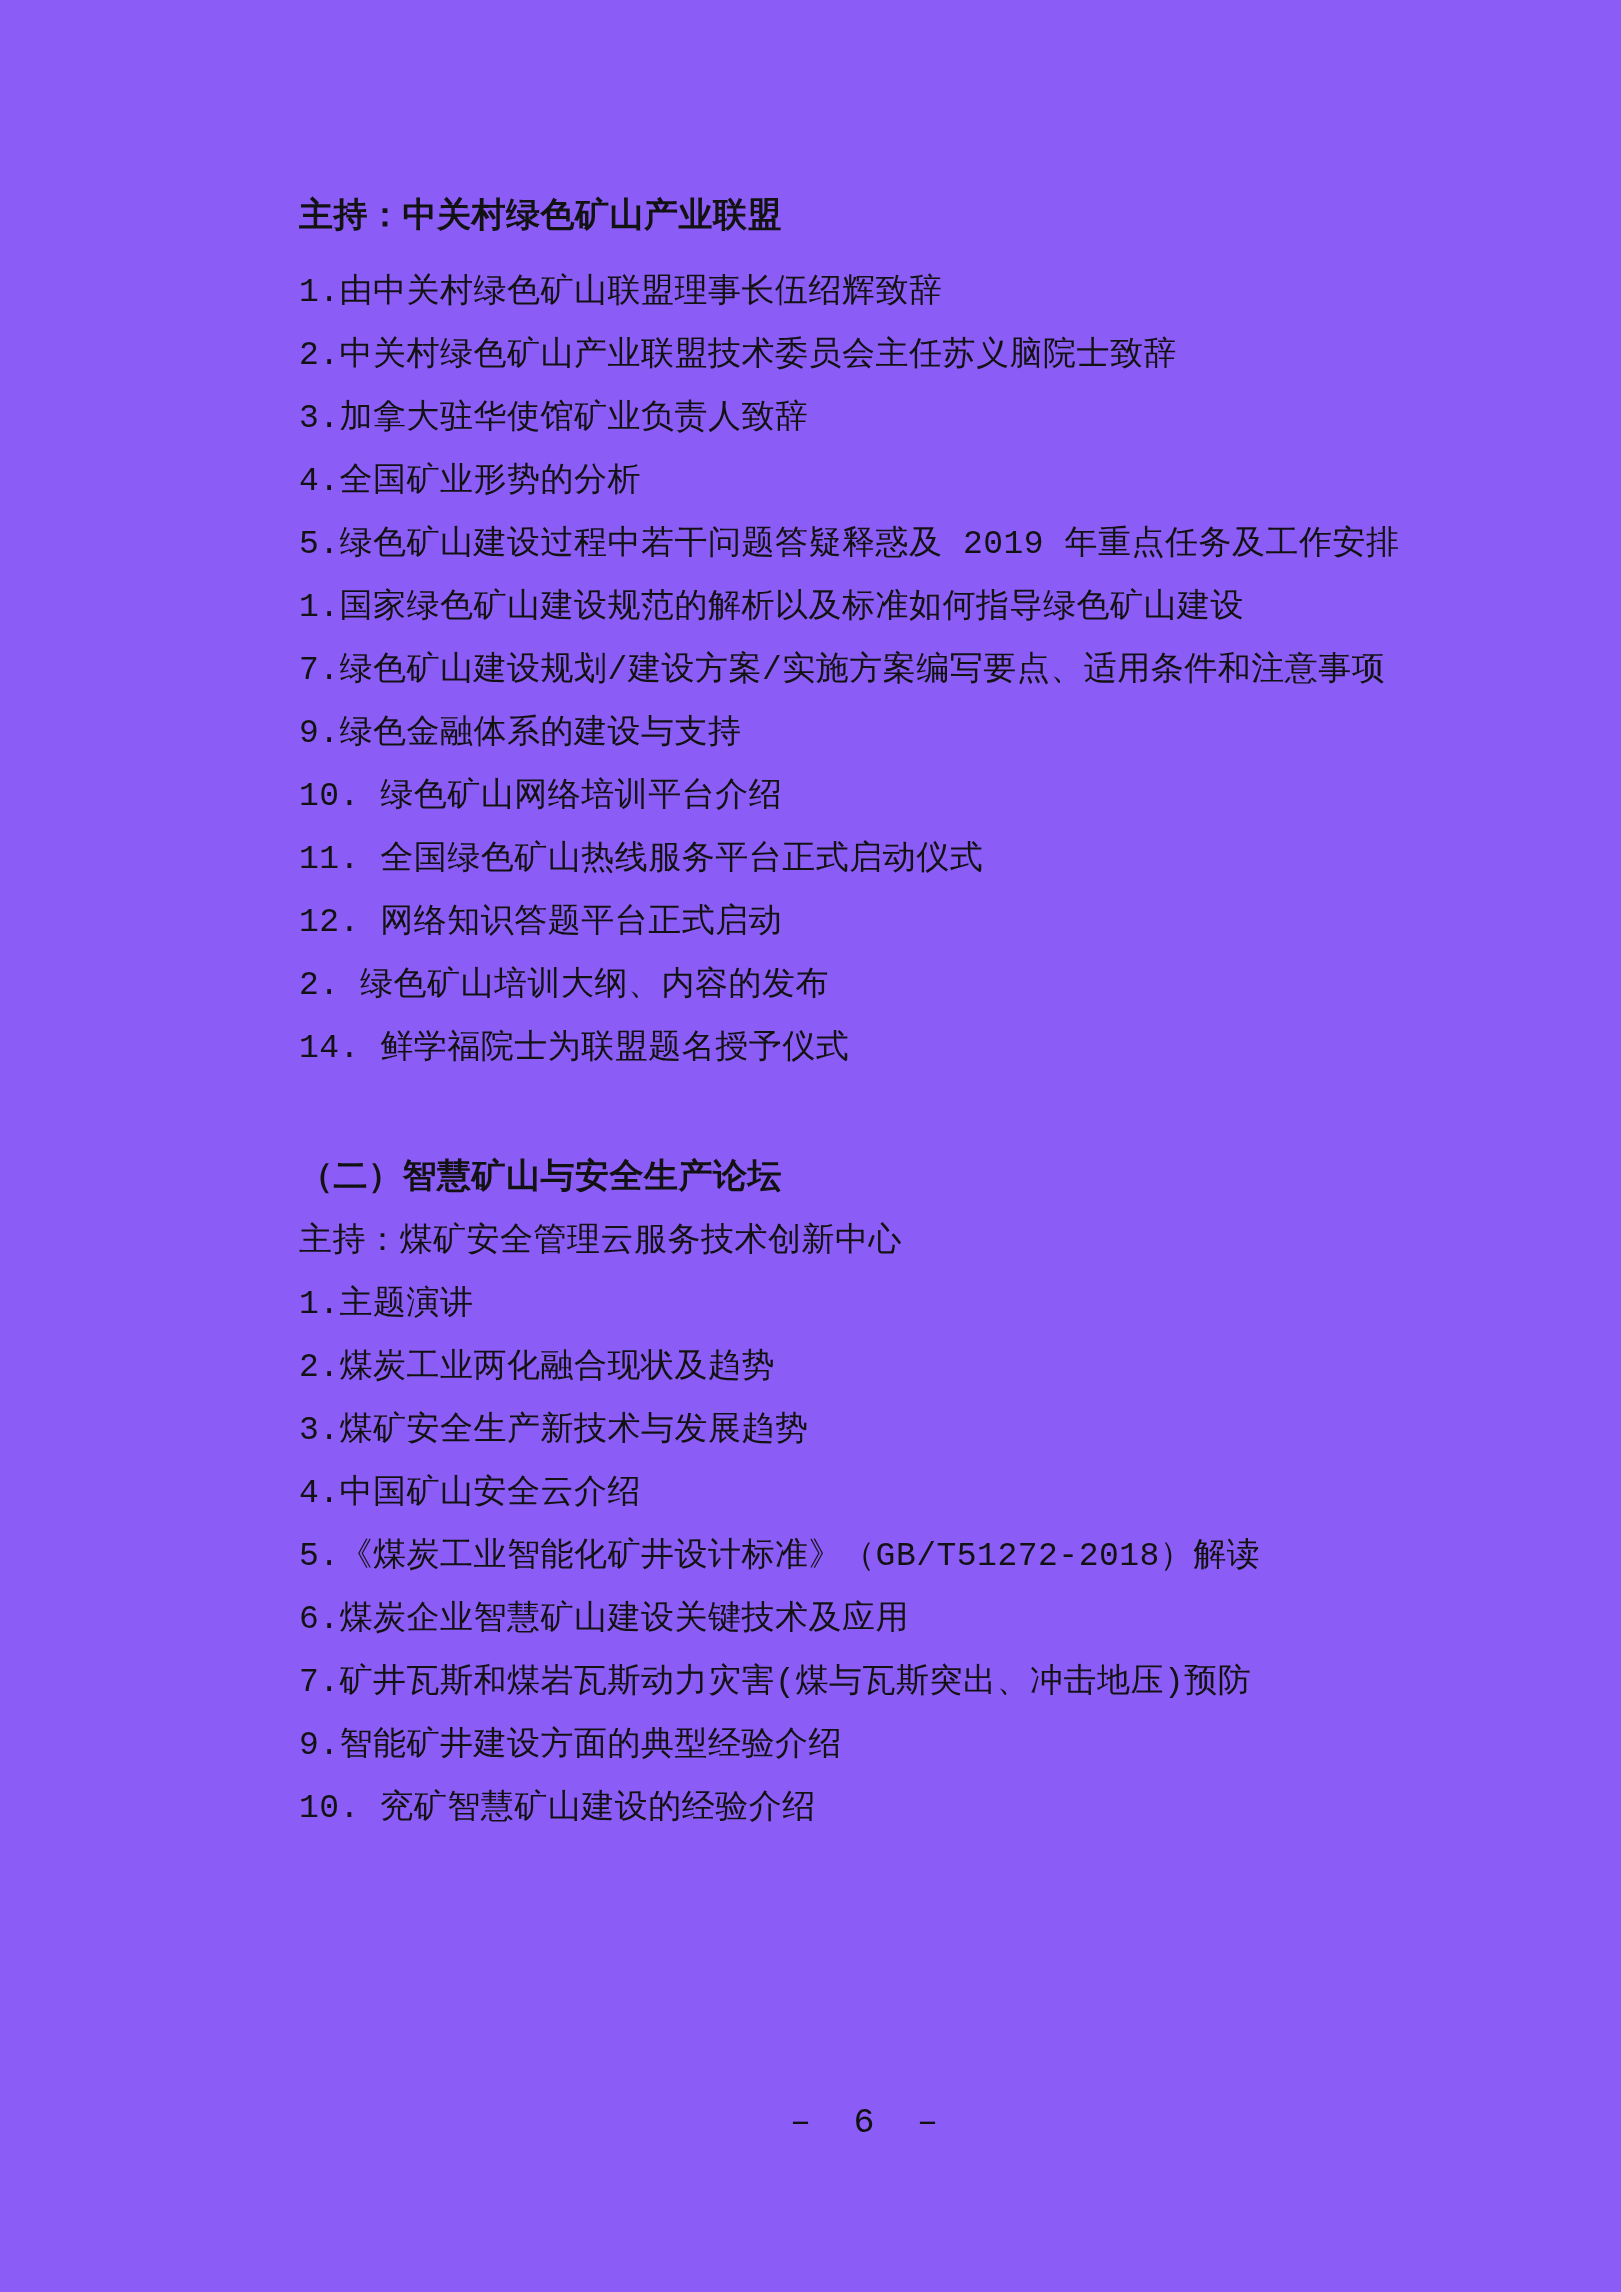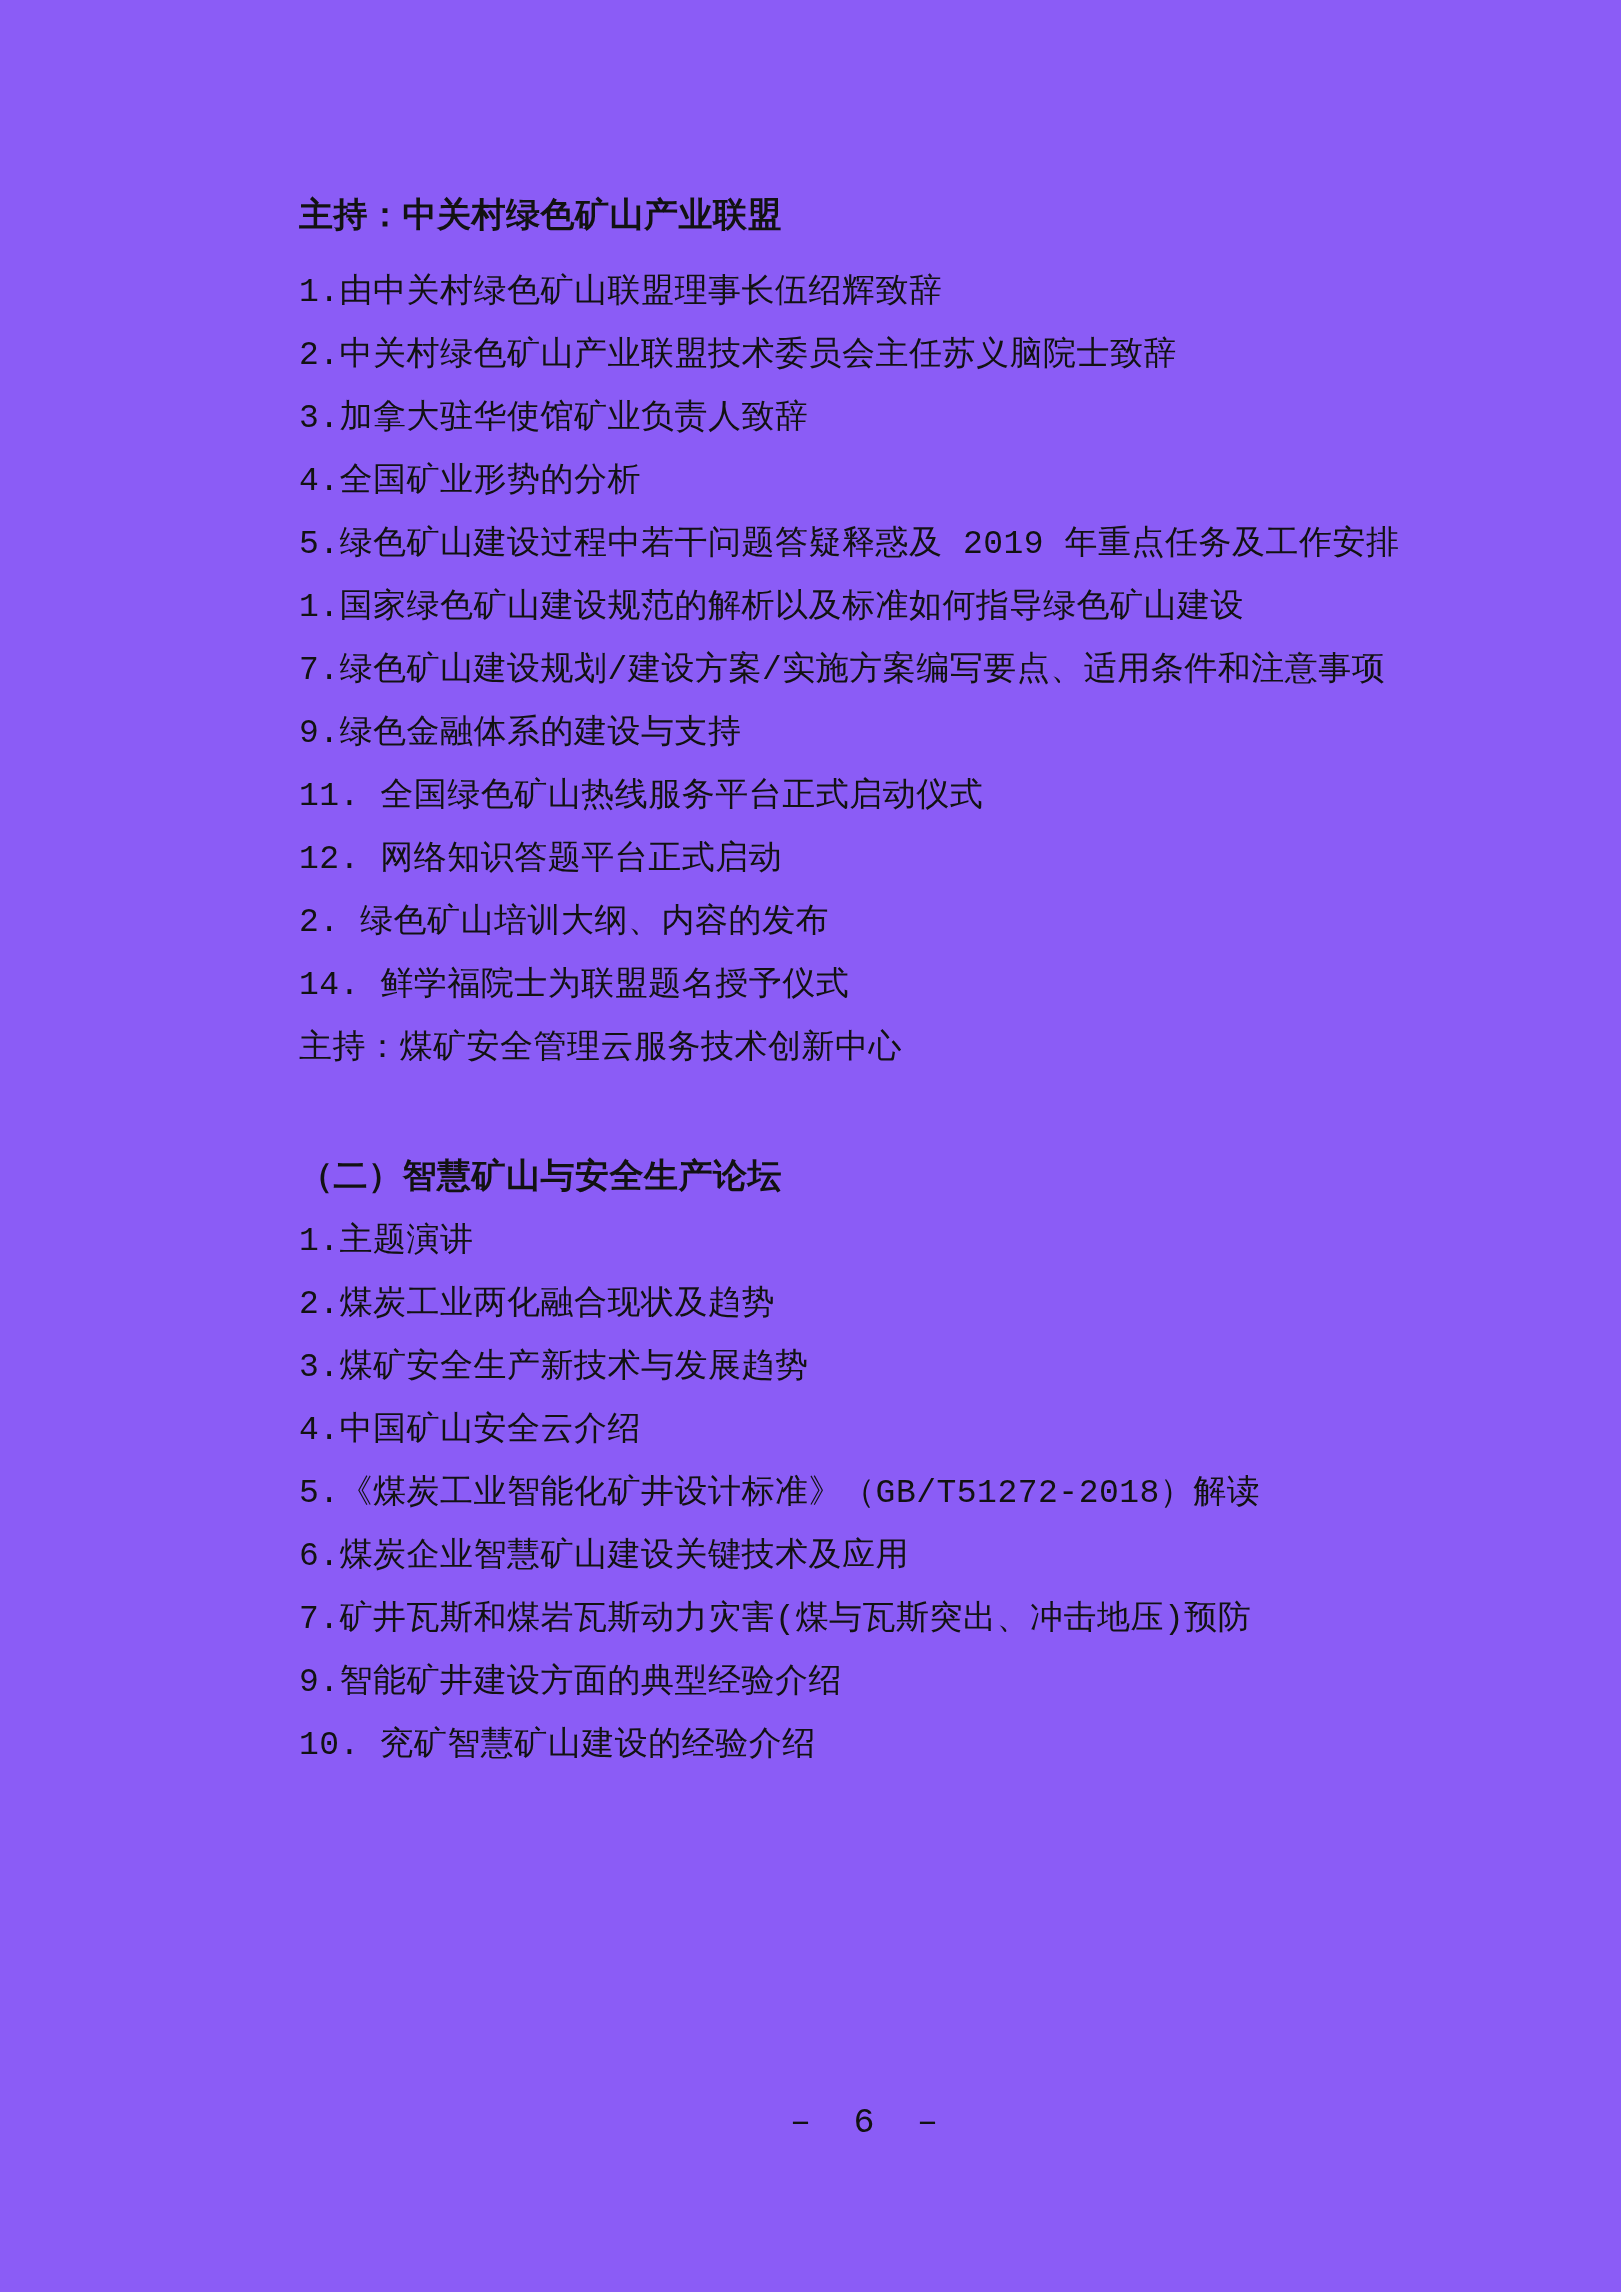--- a/index.html
+++ b/index.html
@@ -62,29 +62,30 @@
 
     <div>
         <p class="line">1.由中关村绿色矿山联盟理事长伍绍辉致辞</p>
         <p class="line">2.中关村绿色矿山产业联盟技术委员会主任苏义脑院士致辞</p>
         <p class="line">3.加拿大驻华使馆矿业负责人致辞</p>
         <p class="line">4.全国矿业形势的分析</p>
         <p class="line">5.绿色矿山建设过程中若干问题答疑释惑及 2019 年重点任务及工作安排</p>
         <p class="line">1.国家绿色矿山建设规范的解析以及标准如何指导绿色矿山建设</p>
         <p class="line">7.绿色矿山建设规划/建设方案/实施方案编写要点、适用条件和注意事项</p>
         <p class="line">9.绿色金融体系的建设与支持</p>
+        <p class="line">10. 绿色矿山网络培训平台介绍</p>
         <p class="line">11. 全国绿色矿山热线服务平台正式启动仪式</p>
         <p class="line">12. 网络知识答题平台正式启动</p>
         <p class="line">2. 绿色矿山培训大纲、内容的发布</p>
         <p class="line">14. 鲜学福院士为联盟题名授予仪式</p>
       </div>
 
+    <p class="line section-heading">（二）智慧矿山与安全生产论坛</p>
+
     <p class="line host-line">主持：煤矿安全管理云服务技术创新中心</p>
-
-    <p class="line section-heading">（二）智慧矿山与安全生产论坛</p>
 
     <div>
         <p class="line">1.主题演讲</p>
         <p class="line">2.煤炭工业两化融合现状及趋势</p>
         <p class="line">3.煤矿安全生产新技术与发展趋势</p>
         <p class="line">4.中国矿山安全云介绍</p>
         <p class="line">5.《煤炭工业智能化矿井设计标准》（GB/T51272-2018）解读</p>
         <p class="line">6.煤炭企业智慧矿山建设关键技术及应用</p>
         <p class="line">7.矿井瓦斯和煤岩瓦斯动力灾害(煤与瓦斯突出、冲击地压)预防</p>
         <p class="line">9.智能矿井建设方面的典型经验介绍</p>

